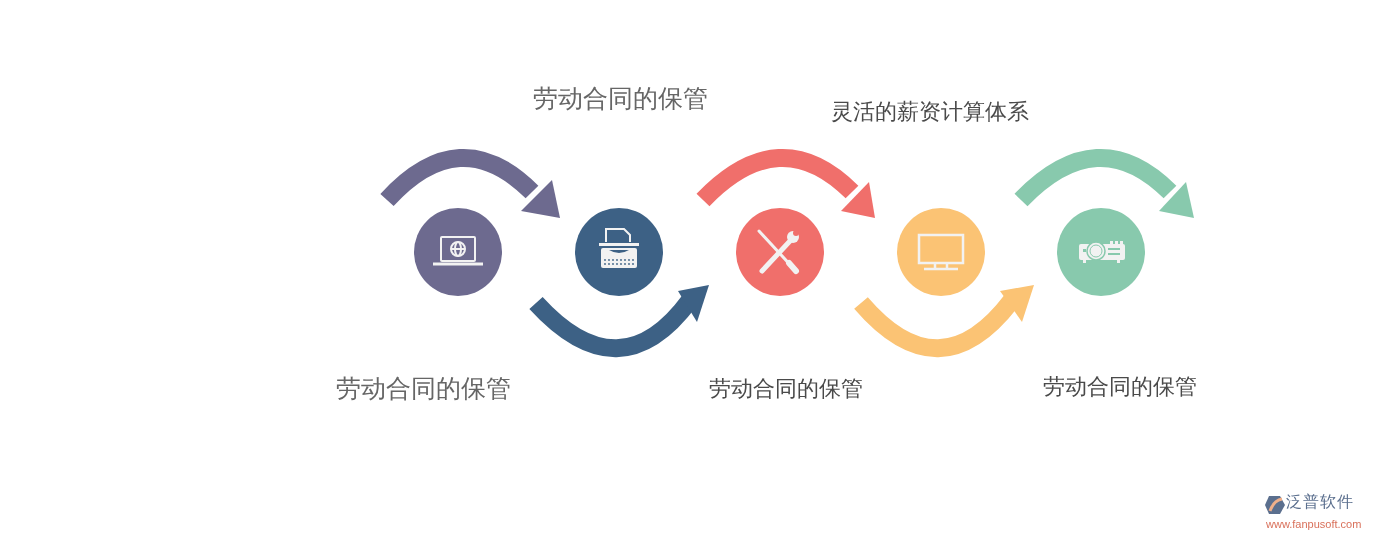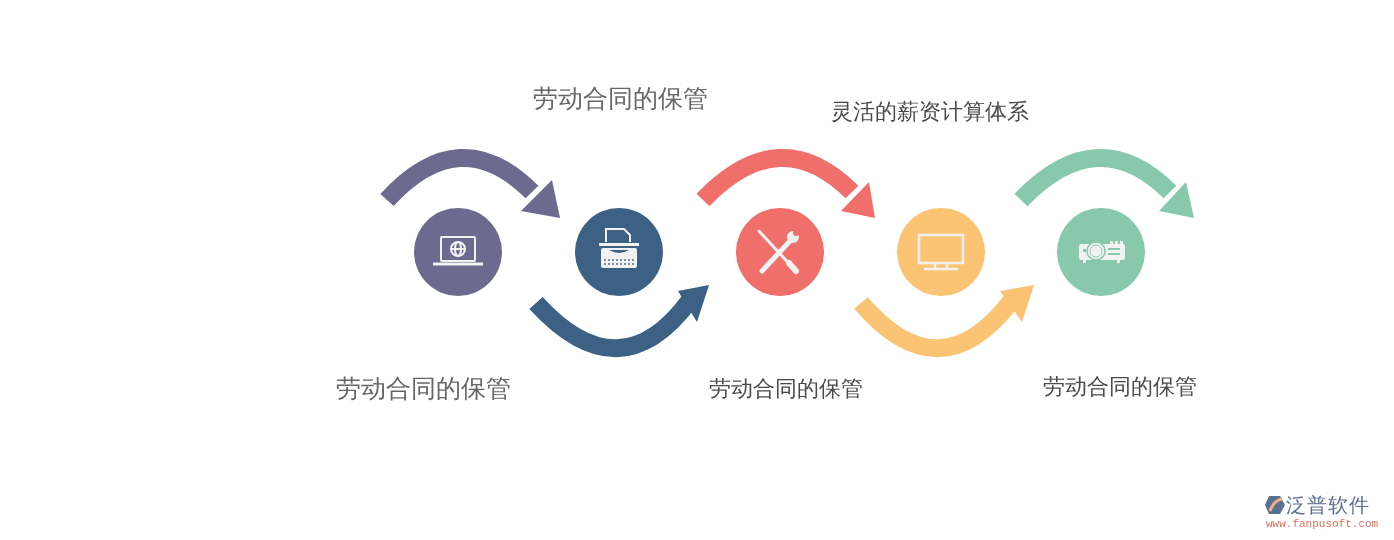--- a/index.html
+++ b/index.html
@@ -2,22 +2,22 @@
 <html><head>
 <meta charset="utf-8">
 <style>
   html,body{margin:0;padding:0;background:#ffffff;}
   body{width:1394px;height:540px;position:relative;overflow:hidden;font-family:"DejaVu Sans","Liberation Sans",sans-serif;}
   #diagram{position:absolute;left:0;top:0;width:1394px;height:540px;}
   .label{position:absolute;white-space:nowrap;color:#555555;}
   .serif{font-family:"DejaVu Serif","Liberation Serif",serif;color:#666666;font-size:25px;}
   .sans{font-family:"DejaVu Sans","Liberation Sans",sans-serif;color:#4a4a4a;font-size:22px;}
   #logo{position:absolute;left:1262px;top:492px;width:128px;height:44px;}
-  #logo .brand{position:absolute;left:24px;top:0;font-size:20px;color:#5b6f8e;font-family:"DejaVu Sans",sans-serif;letter-spacing:1px;}
-  #logo .url{position:absolute;left:4px;top:26px;font-size:11px;color:#d9705a;font-family:Liberation Mono, monospace;}
+  #logo .brand{position:absolute;left:24px;top:0;font-size:16px;color:#5b6f8e;font-family:"DejaVu Sans",sans-serif;letter-spacing:1px;}
+  #logo .url{position:absolute;left:4px;top:26px;font-size:11px;color:#d9705a;font-family:Liberation Sans, sans-serif;}
 </style>
 </head>
 <body>
 
 <svg id="diagram" width="1394" height="540" viewBox="0 0 1394 540">
 
   <g>
     <path d="M387 200 Q460 120 532 192" fill="none" stroke="#6d6a8f" stroke-width="18"></path>
     <polygon points="521,211 560,218 552,180" fill="#6d6a8f"></polygon>
   </g>

